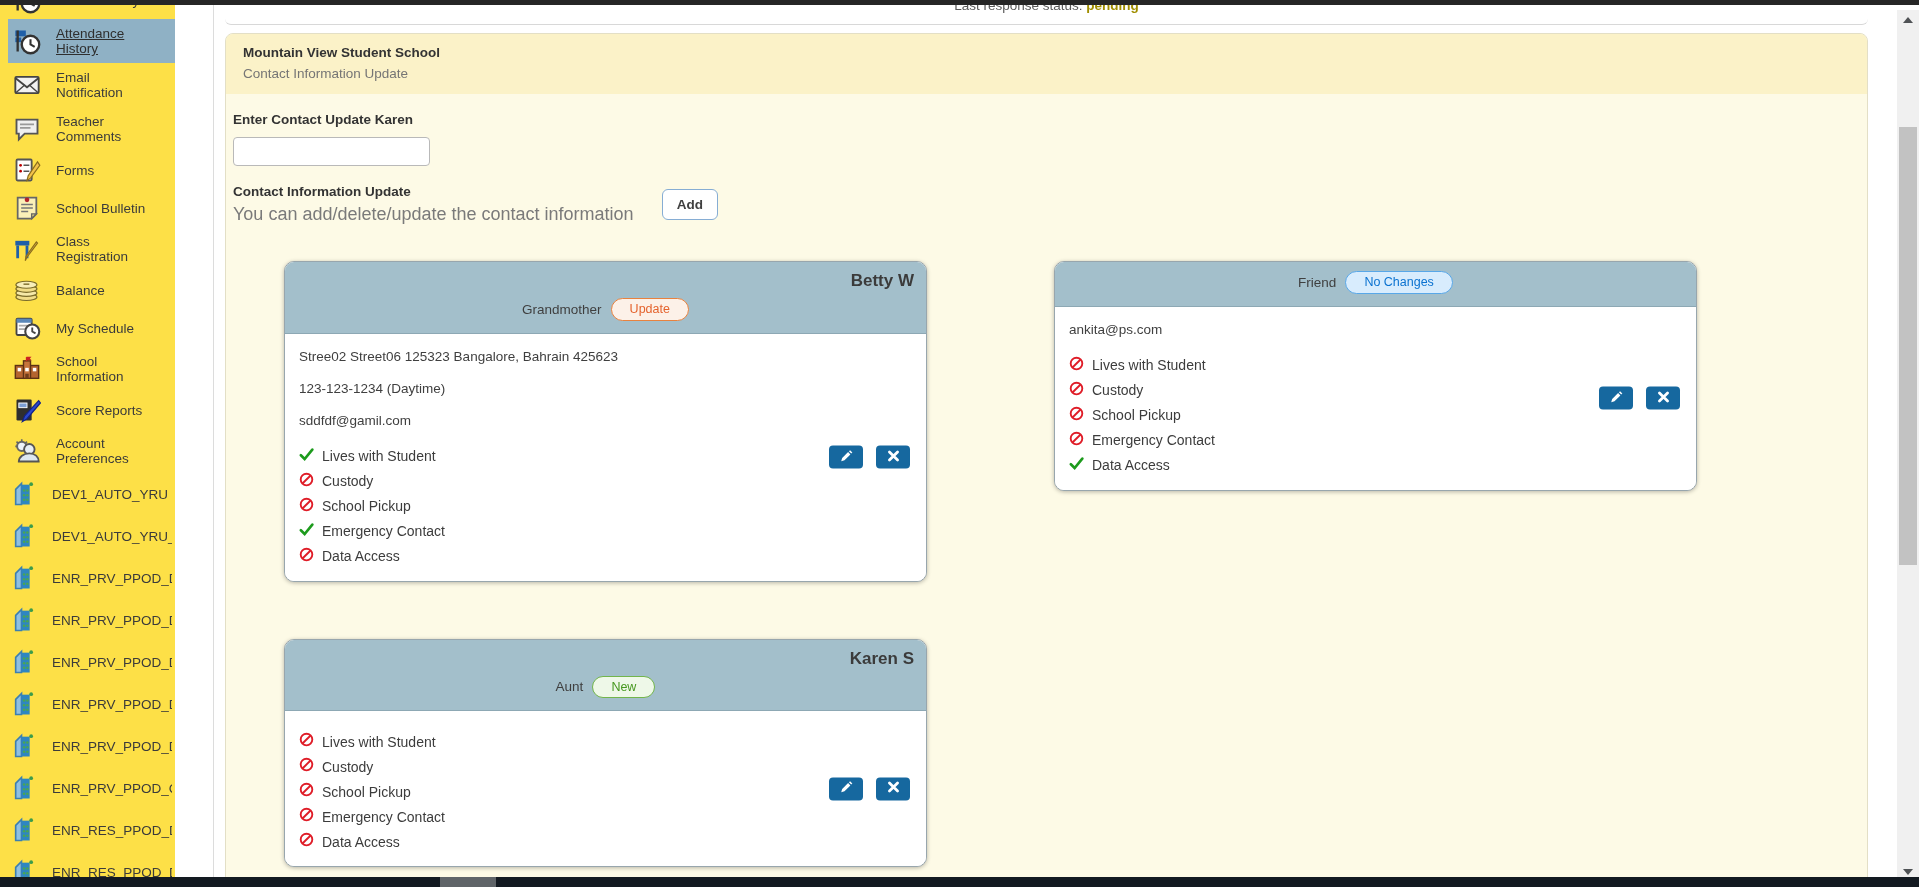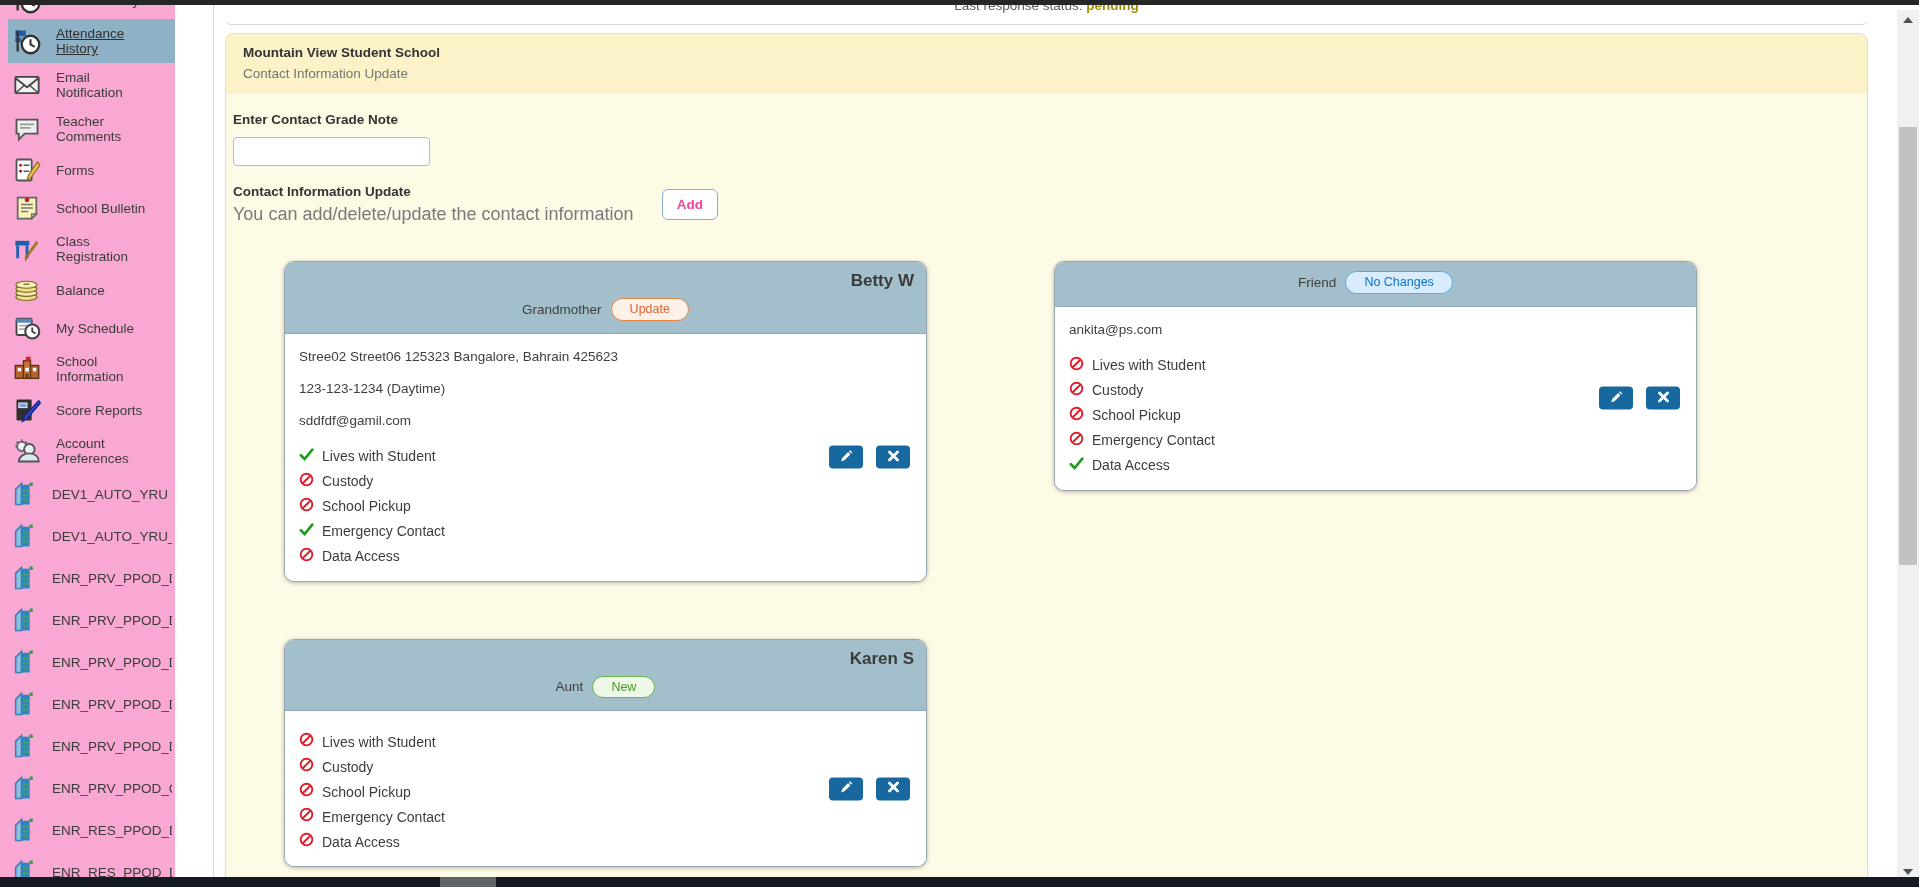--- a/index.html
+++ b/index.html
@@ -6,21 +6,21 @@
   html,body { width:1919px; height:887px; overflow:hidden; background:#fff;
     font-family:"Liberation Sans", sans-serif; }
 
   .top-bar { position:absolute; left:0; top:0; width:1919px; height:5px; background:#262626; z-index:30; }
   .bottom-bar { position:absolute; left:0; top:877px; width:1919px; height:10px; background:#131a21; z-index:30; }
   .bottom-bar .seg { position:absolute; left:440px; top:0; width:56px; height:10px; background:#5f6468; }
 
   .app { position:absolute; left:0; top:5px; width:1919px; height:872px; overflow:hidden; }
 
   
-  .sidebar { position:absolute; left:0; top:0; width:175px; height:872px; background:#f9a8d4; overflow:hidden; }
+  .sidebar { position:absolute; left:0; top:0; width:175px; height:872px; background:#fde047; overflow:hidden; }
   .side-item { display:flex; align-items:center; padding:4px 6px 4px 12px; min-height:36px; cursor:pointer; }
   .side-item.two { min-height:44px; }
   .side-item.cut-top { margin-top:-24px; }
   .side-item.active { background:#8fb1c5; margin-left:8px; padding-left:4px; }
   .side-icon { width:30px; height:30px; flex:0 0 30px; margin-right:14px; display:flex; align-items:center; justify-content:center; }
   .side-icon svg { width:28px; height:28px; }
   .side-label { font-size:13.5px; color:#3b3b3b; line-height:15px; width:100px; white-space:normal; }
   .side-item.active .side-label { text-decoration:underline; color:#2f2f2f; }
   .school-link { display:flex; align-items:center; min-height:42px; padding-left:10px; cursor:pointer; }
   .school-link .side-icon { margin-right:12px; }
@@ -40,21 +40,21 @@
   .banner-sub { font-size:13.5px; color:#757575; }
   .panel-body { padding:16px 20px 30px 7px; }
 
   .note-label { font-size:13.5px; font-weight:bold; color:#333; margin:2px 0 10px 0; }
   .note-input { width:197px; height:29px; border:1px solid #b9b9b9; border-radius:4px; background:#fff;
      font-size:13.5px; padding:0 8px; outline:none; }
 
   .section-row { display:flex; align-items:center; margin-top:18px; }
   .section-head .sec-title { font-size:13.5px; font-weight:bold; color:#333; margin-bottom:5px; }
   .section-head .sec-sub { font-size:18px; color:#7a7a7a; }
-  .add-btn { margin-left:28px; background:#fff; color:#ec4899; font-weight:bold; font-size:13.5px;
+  .add-btn { margin-left:28px; background:#fff; color:#404040; font-weight:bold; font-size:13.5px;
      border:1px solid #86add4; border-radius:6px; padding:7px 14px; cursor:pointer; }
 
   
   .cards-grid { display:grid; grid-template-columns:643px 643px; column-gap:127px; row-gap:57px;
      margin:36px 0 0 51px; align-items:start; }
   .card { border:1px solid #98a6ad; border-radius:10px; background:#fff; overflow:hidden;
      box-shadow:0 1px 4px rgba(0,0,0,.28); }
   .card-head { background:#a3bfcb; padding:9px 12px 12px 12px; border-bottom:1px solid #8da8b4; }
   .card-title { text-align:right; font-size:17px; font-weight:bold; color:#3b3b3b; margin-bottom:7px; }
   .card-rel-row { display:flex; align-items:center; justify-content:center; gap:9px; }
@@ -423,21 +423,21 @@
     </div>
 
     <section class="yellow-panel">
       <header class="banner">
         <div class="banner-title">Mountain View Student School</div>
         <div class="banner-sub">Contact Information Update</div>
       </header>
 
       <div class="panel-body">
 
-        <div class="note-label">Enter Contact Grade Note</div>
+        <div class="note-label">Enter Contact Update Karen</div>
         <input class="note-input" type="text" value="" style="">
 
         <div class="section-row">
           <div class="section-head">
             <div class="sec-title">Contact Information Update</div>
             <div class="sec-sub">You can add/delete/update the contact information</div>
           </div>
           <button class="add-btn">Add</button>
         </div>
 

